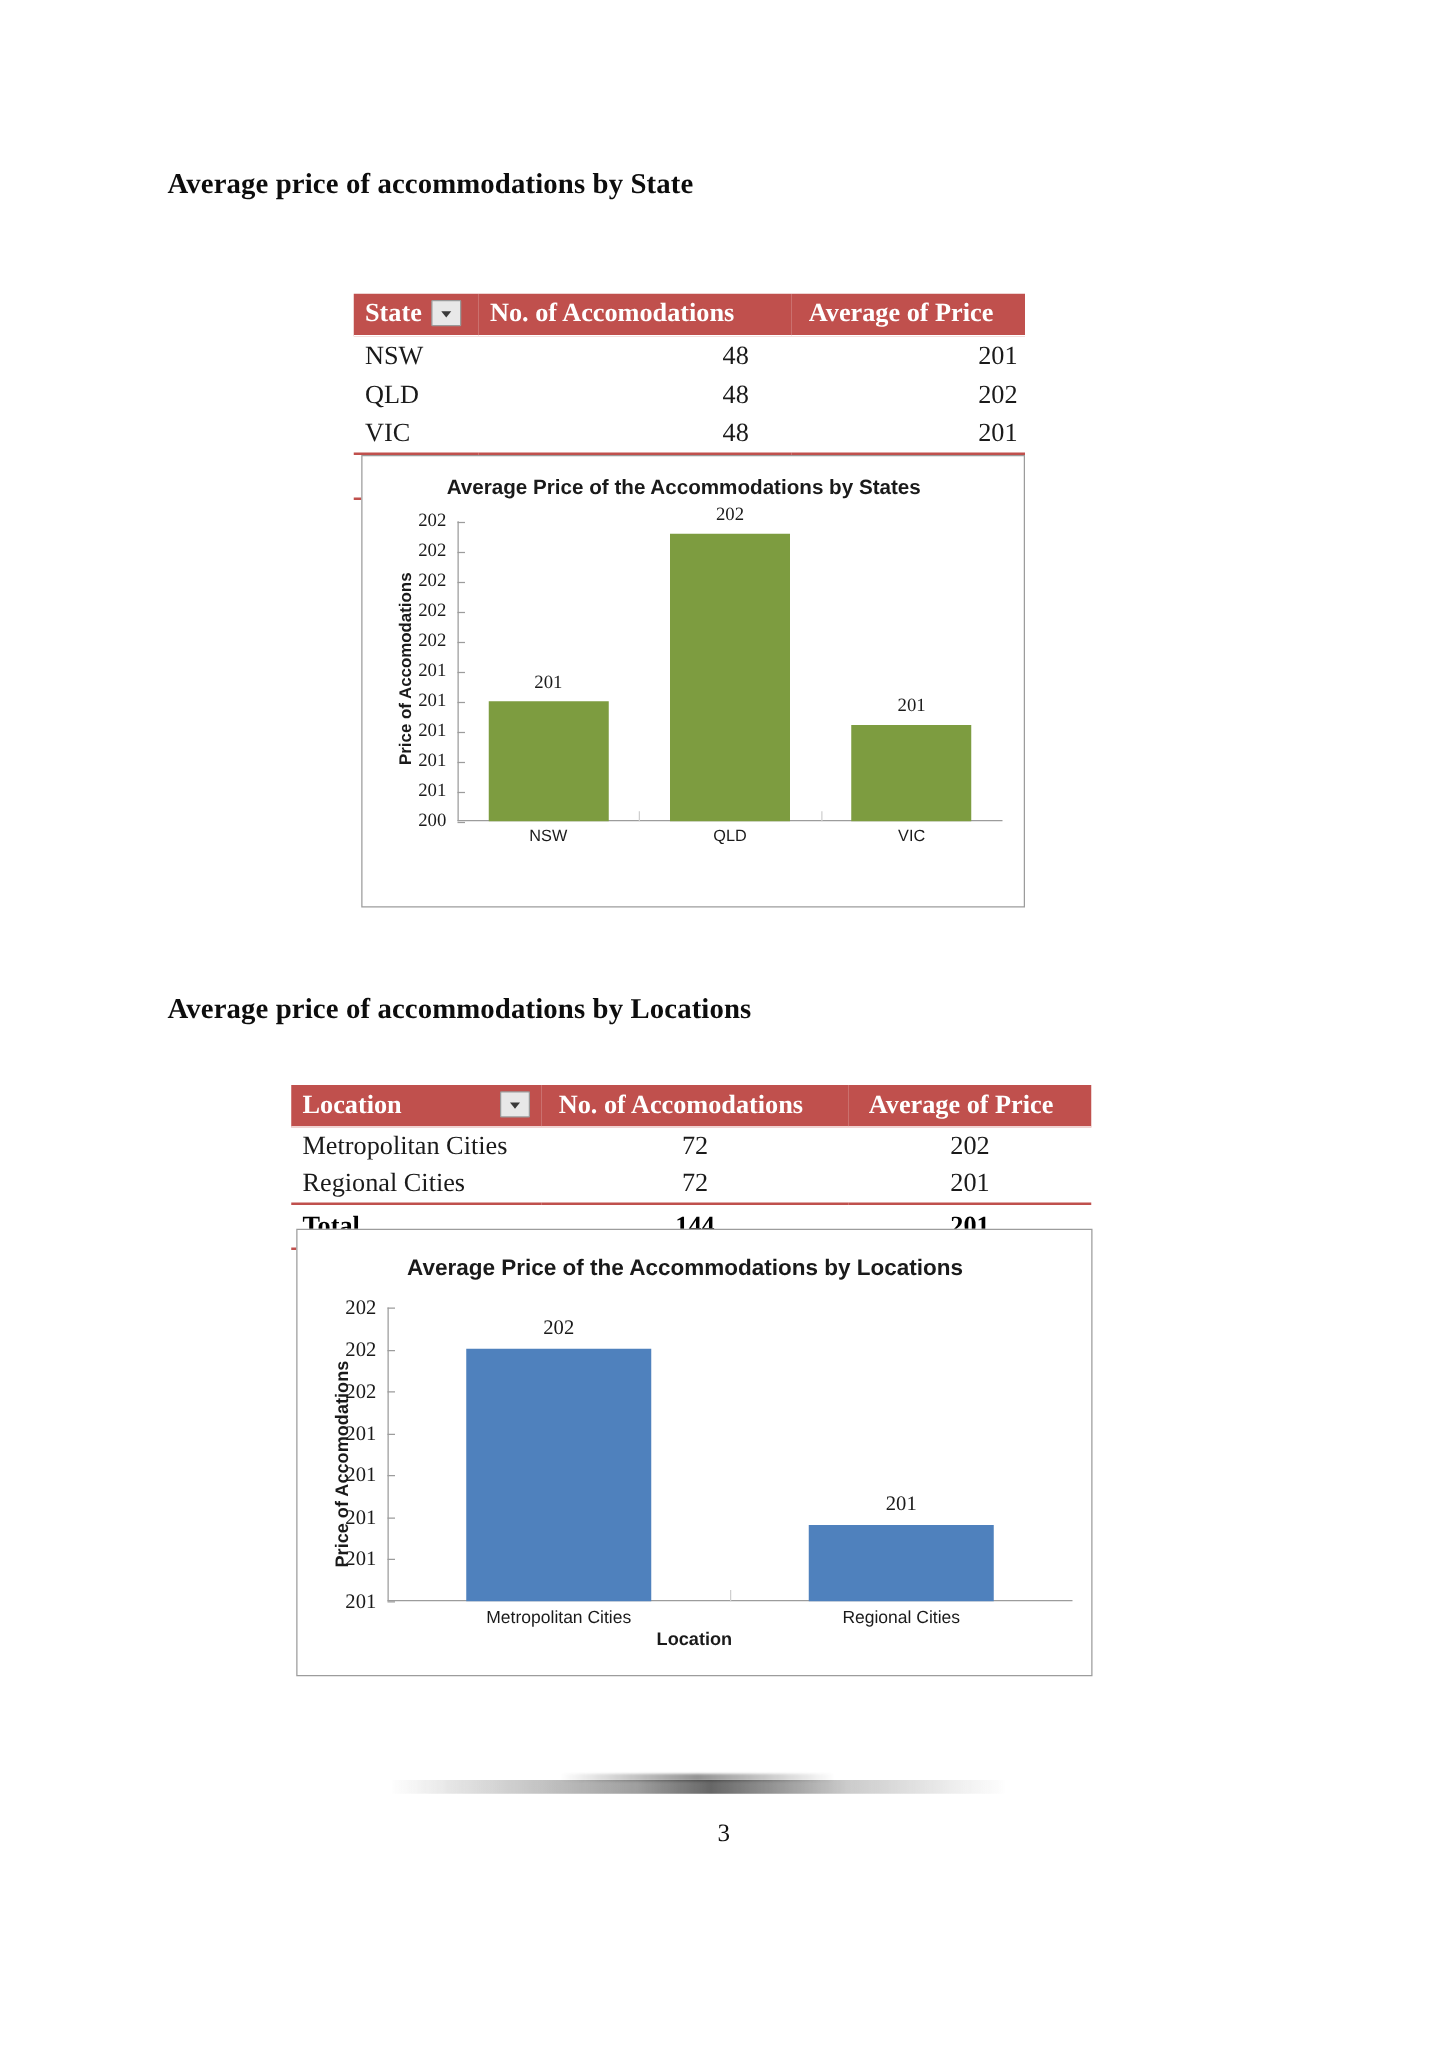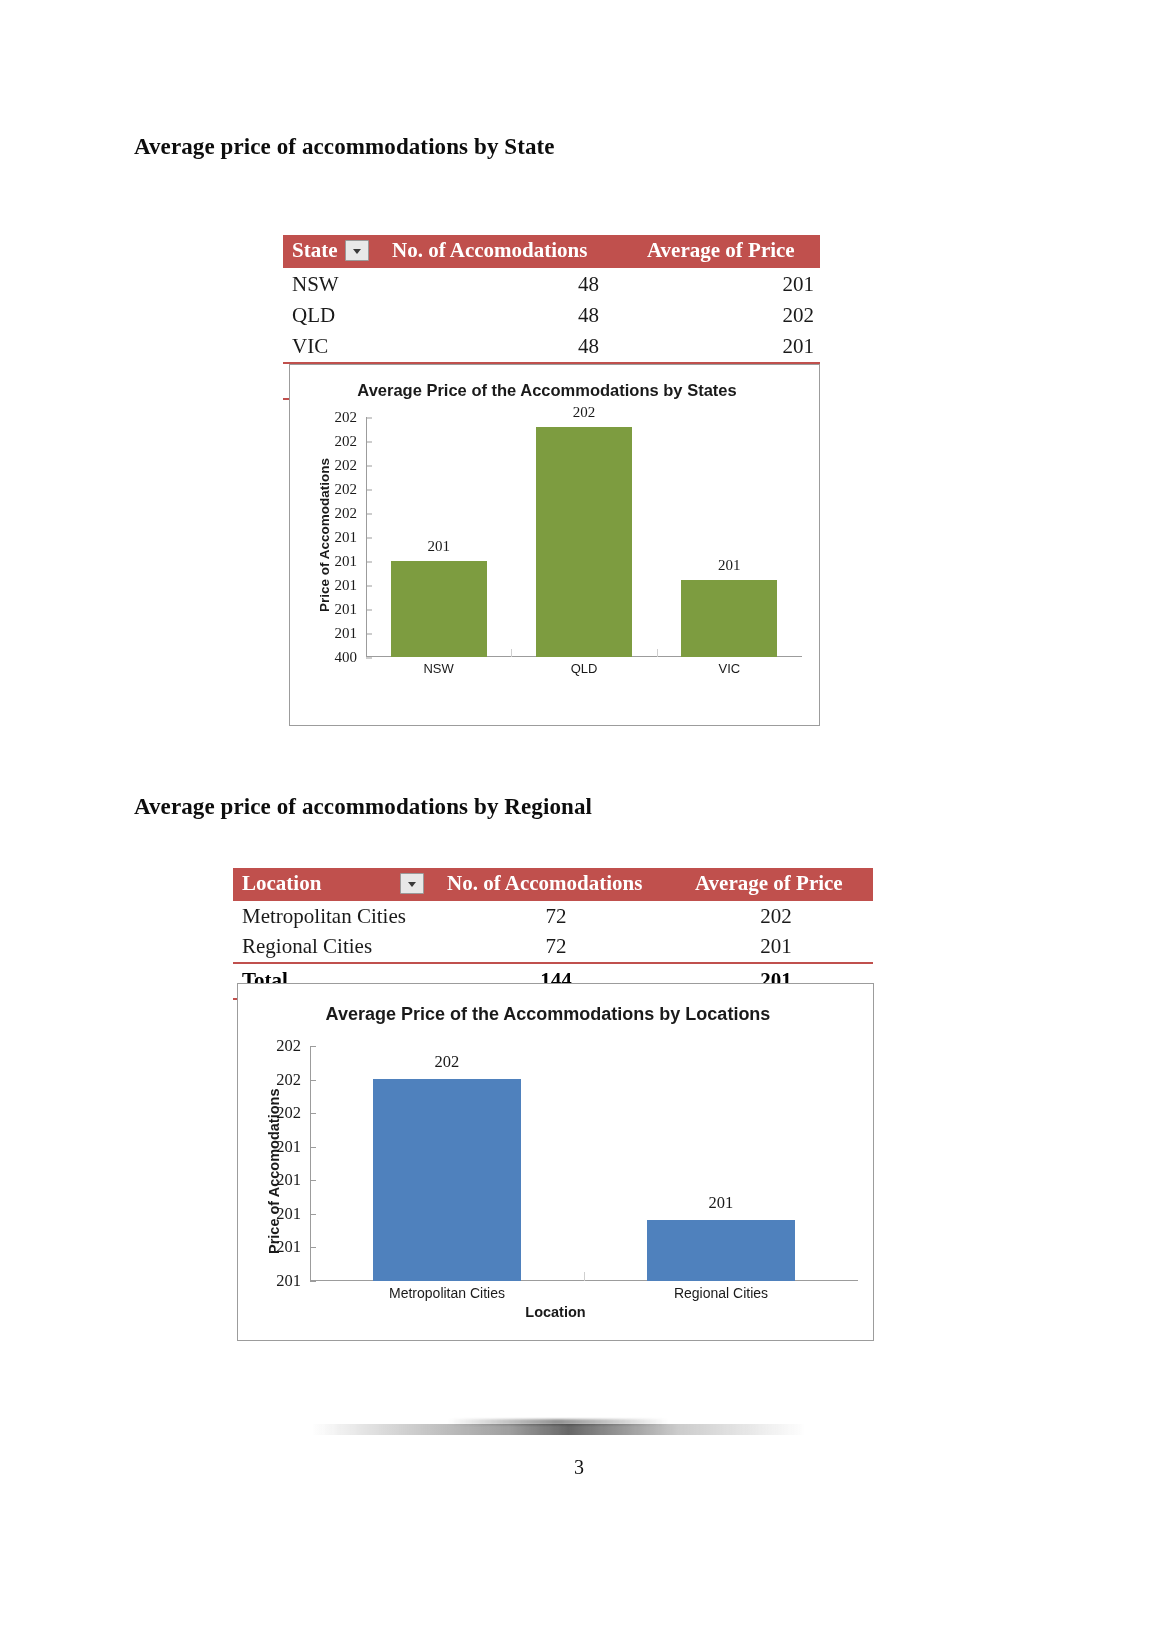--- a/index.html
+++ b/index.html
@@ -319,21 +319,21 @@
         <div class="y-tick" style="top:0%;"><span class="tlabel">202</span><span class="tmark"></span></div>
         <div class="y-tick" style="top:10%;"><span class="tlabel">202</span><span class="tmark"></span></div>
         <div class="y-tick" style="top:20%;"><span class="tlabel">202</span><span class="tmark"></span></div>
         <div class="y-tick" style="top:30%;"><span class="tlabel">202</span><span class="tmark"></span></div>
         <div class="y-tick" style="top:40%;"><span class="tlabel">202</span><span class="tmark"></span></div>
         <div class="y-tick" style="top:50%;"><span class="tlabel">201</span><span class="tmark"></span></div>
         <div class="y-tick" style="top:60%;"><span class="tlabel">201</span><span class="tmark"></span></div>
         <div class="y-tick" style="top:70%;"><span class="tlabel">201</span><span class="tmark"></span></div>
         <div class="y-tick" style="top:80%;"><span class="tlabel">201</span><span class="tmark"></span></div>
         <div class="y-tick" style="top:90%;"><span class="tlabel">201</span><span class="tmark"></span></div>
-        <div class="y-tick" style="top:100%;"><span class="tlabel">400</span><span class="tmark"></span></div>
+        <div class="y-tick" style="top:100%;"><span class="tlabel">200</span><span class="tmark"></span></div>
       </div>
 
       <div class="cat-divider" style="left:33.33%;bottom:0;height:8px;"></div>
       <div class="cat-divider" style="left:66.66%;bottom:0;height:8px;"></div>
 
       <div class="bars">
         <div class="bar-slot">
           <div class="bar" id="s1b0" style="width: 66%; height: 40%; background: rgb(125, 156, 64);">
             <div class="bar-label">201</div>
           </div>
@@ -351,21 +351,21 @@
       </div>
     </div>
 
     <div class="x-cat-row">
       <div class="x-cat">NSW</div>
       <div class="x-cat">QLD</div>
       <div class="x-cat">VIC</div>
     </div>
   </div>
 
-  <div class="section-heading" id="heading-location">Average price of accommodations by Regional</div>
+  <div class="section-heading" id="heading-location">Average price of accommodations by Locations</div>
 
   <table class="pivot" id="pivot-location">
     <tbody>
         <tr>
       <th class="hdr lbl" style="width:200px;">
         <div class="cellpad hdr-state-cell">
           <span>Location</span>
           <span class="filter-btn" style="margin-left:auto;"></span>
         </div>
       </th>

